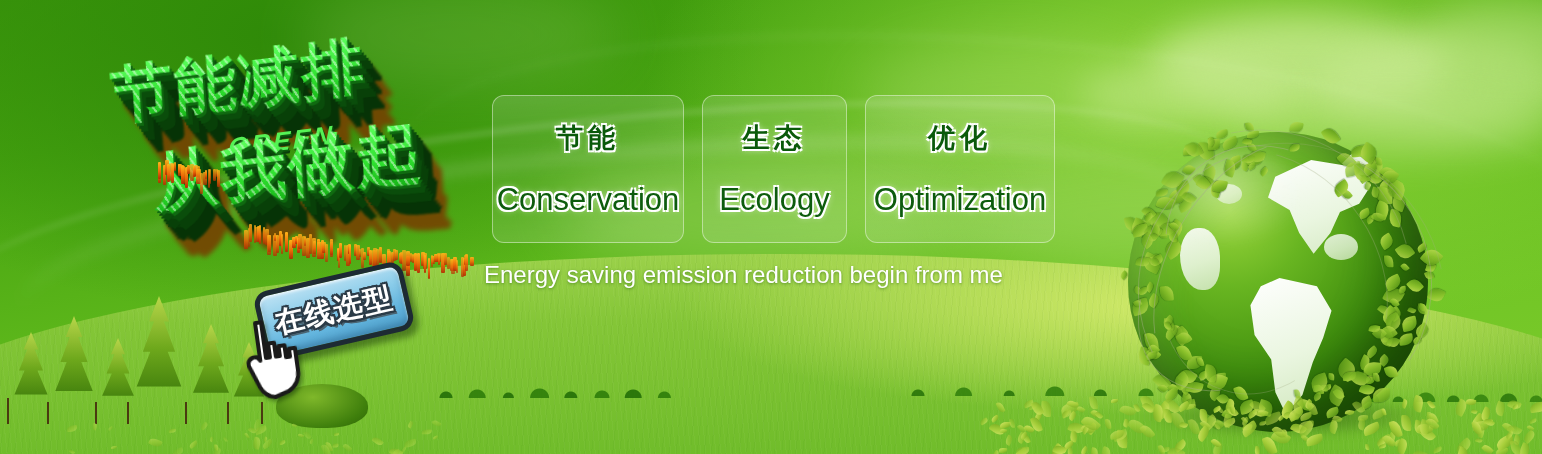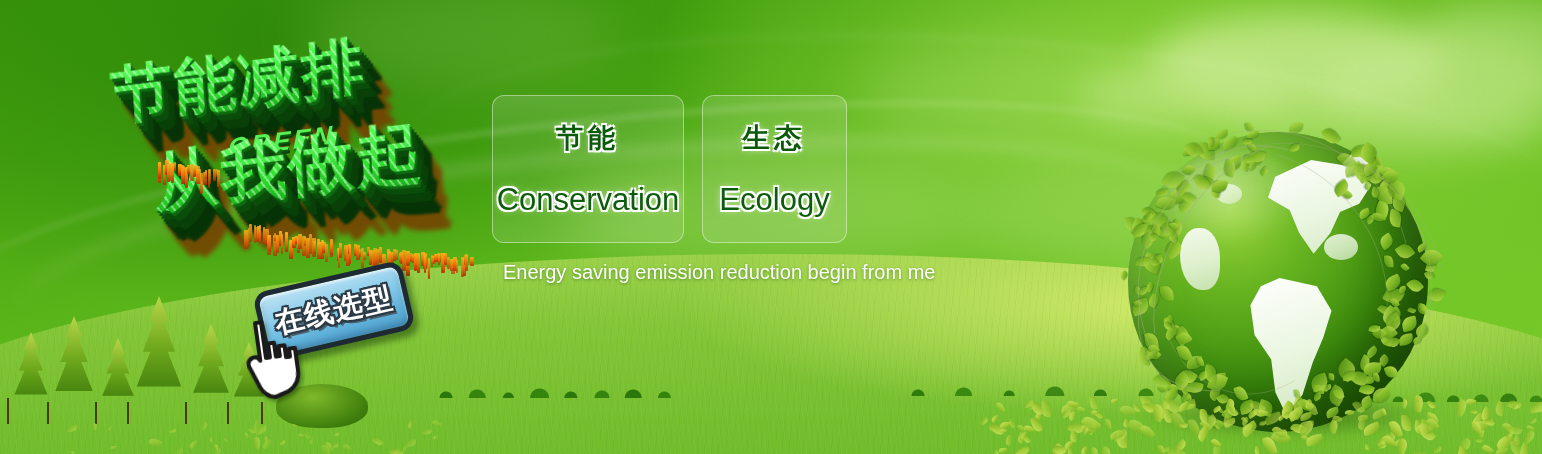--- a/index.html
+++ b/index.html
@@ -293,22 +293,22 @@
   .card-en {
     font-size:31px; font-weight:normal;
     color:#0d5c0d;
     text-shadow:
       -1.6px -1.6px 0 #fff, 1.6px -1.6px 0 #fff, -1.6px 1.6px 0 #fff, 1.6px 1.6px 0 #fff,
       0 0 7px rgba(255,255,255,.85);
     white-space:nowrap;
   }
 
   .tagline {
-    position:absolute; left:503px; top:261px;
-    font-size:20px; color:#ffffff;
+    position:absolute; left:484px; top:261px;
+    font-size:24px; color:#ffffff;
     text-shadow:0 1px 3px rgba(30,90,10,.55);
     white-space:nowrap;
   }
 </style>
 </head>
 <body>
 
 <div id="banner">
 
   <div class="sky"></div>
@@ -940,17 +940,21 @@
 
   <div class="cards">
     <div class="card wide">
       <span class="card-cn">节能</span>
       <span class="card-en">Conservation</span>
     </div>
     <div class="card">
       <span class="card-cn">生态</span>
       <span class="card-en">Ecology</span>
     </div>
+    <div class="card wide2">
+      <span class="card-cn">优化</span>
+      <span class="card-en">Optimization</span>
+    </div>
   </div>
 
   <div class="tagline">Energy saving emission reduction begin from me</div>
 
 </div>
 
 </body></html>

